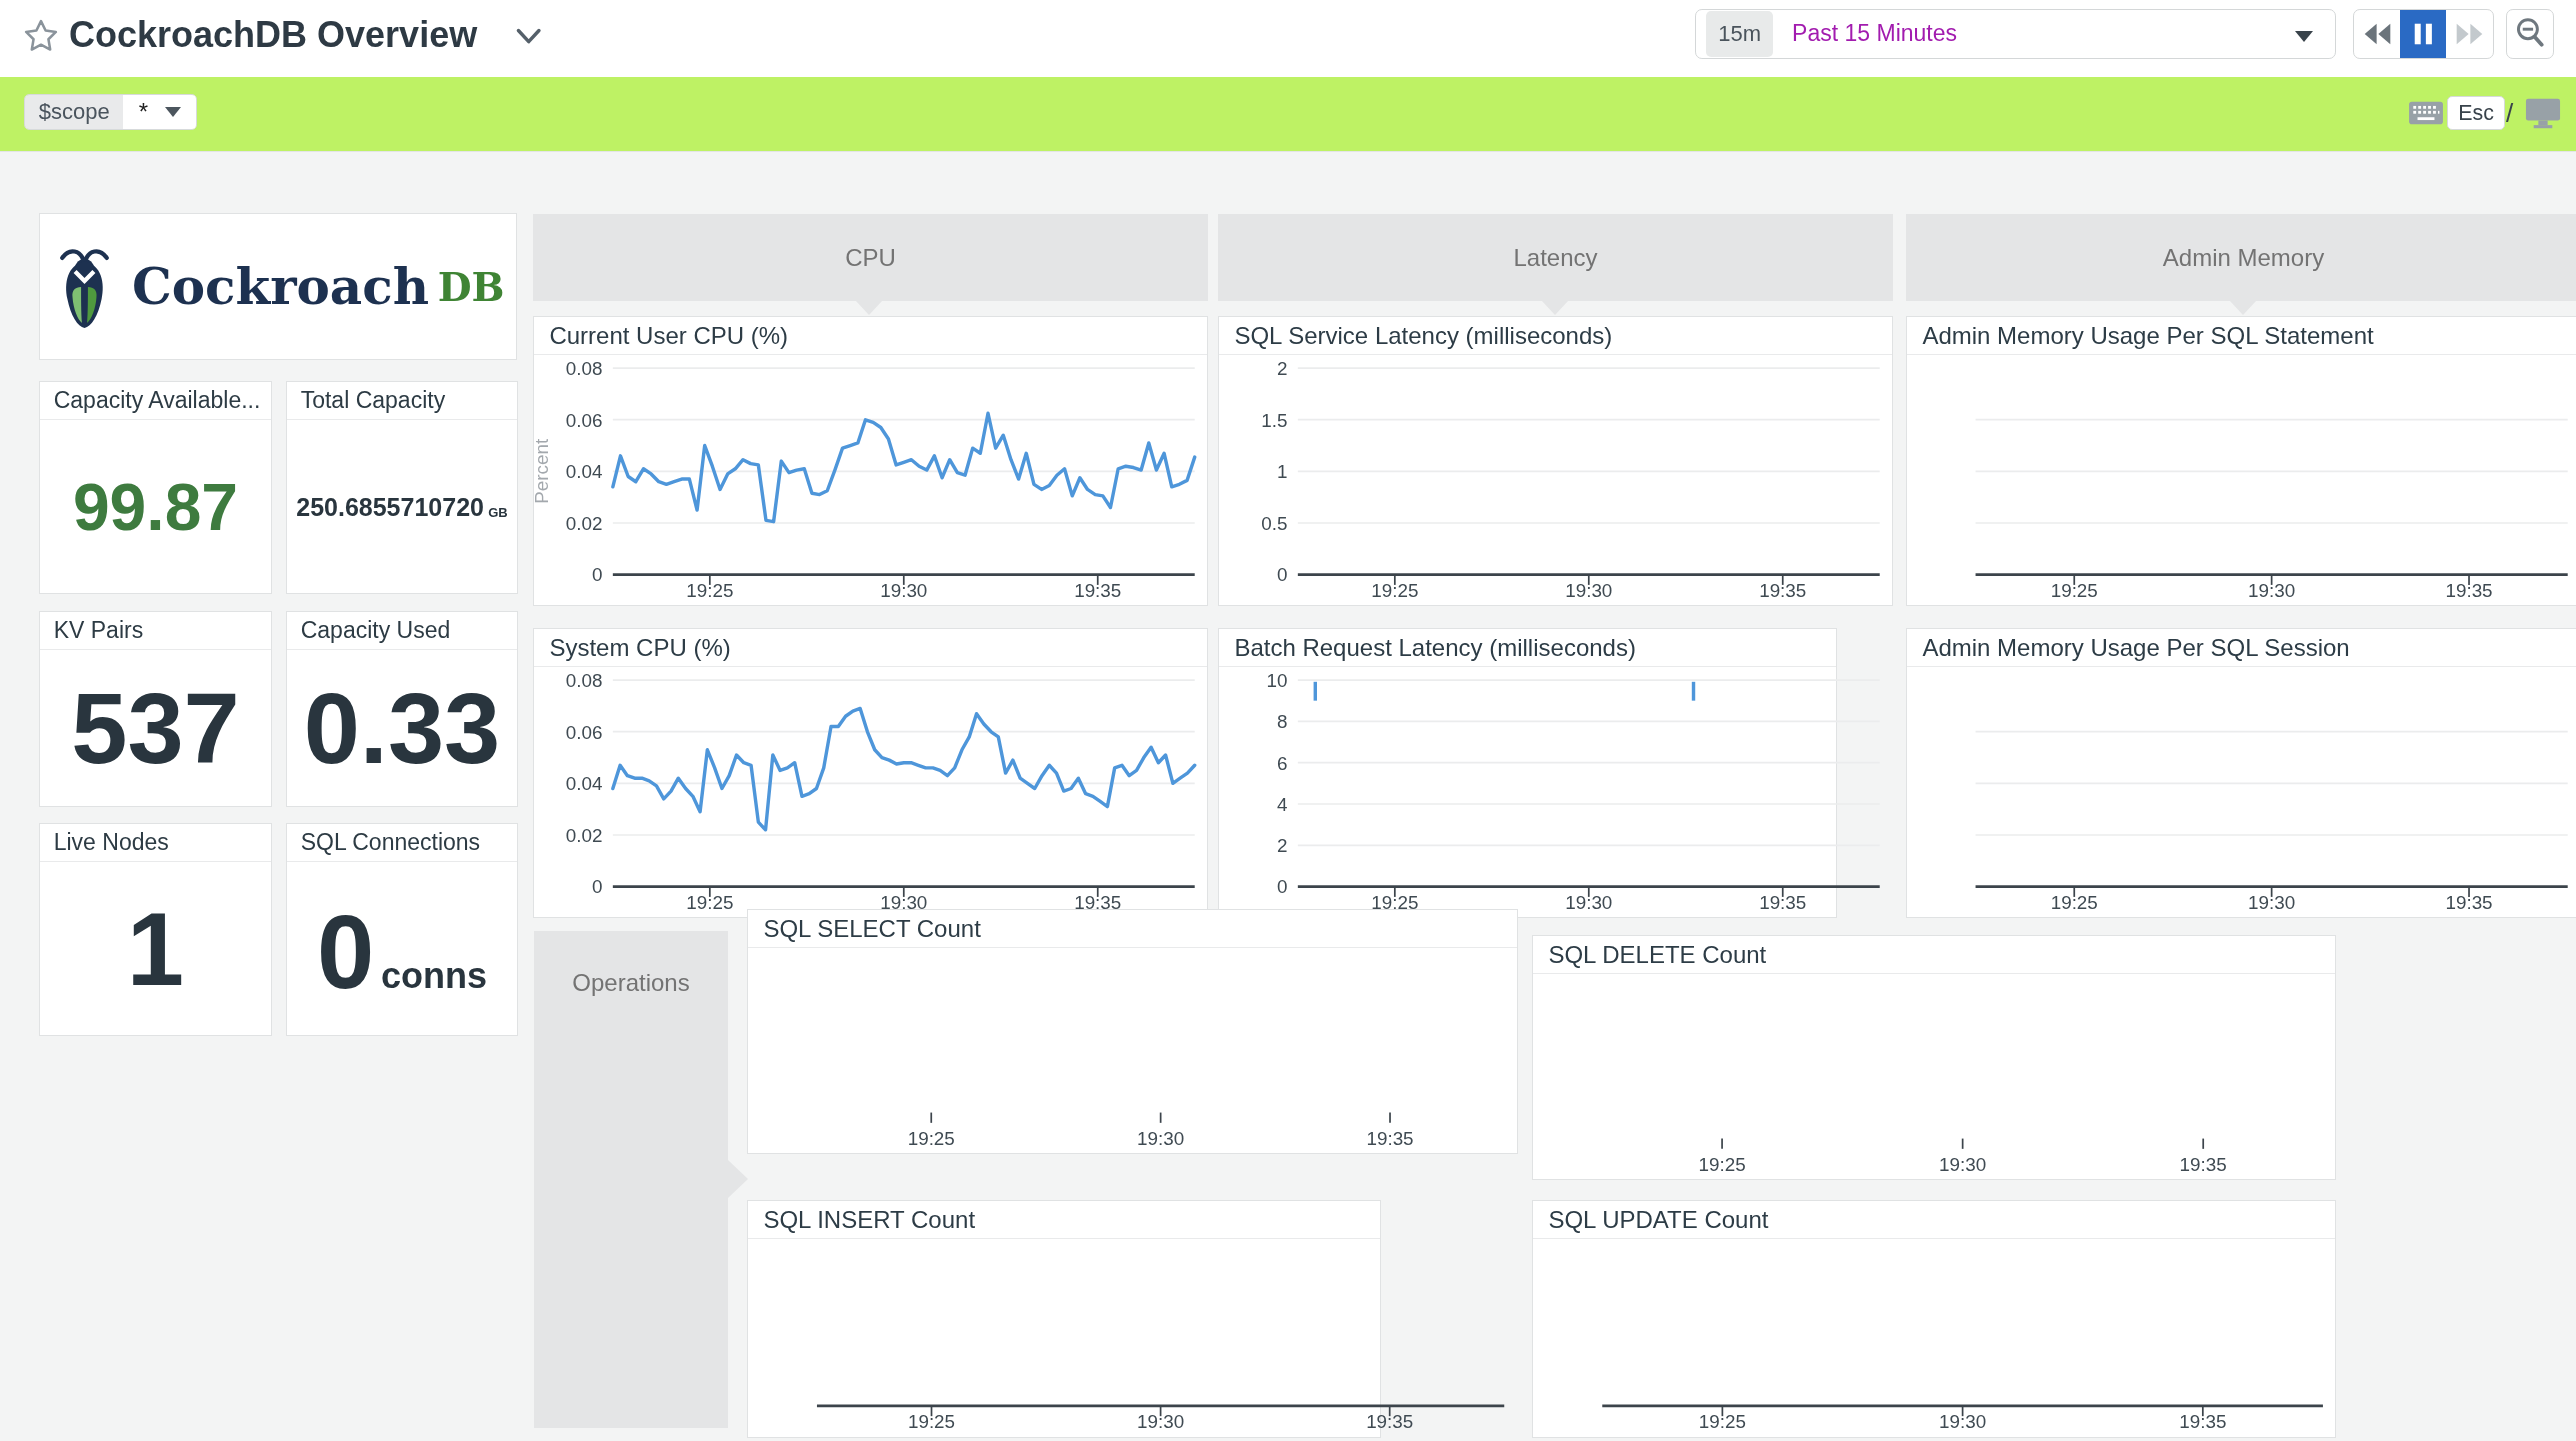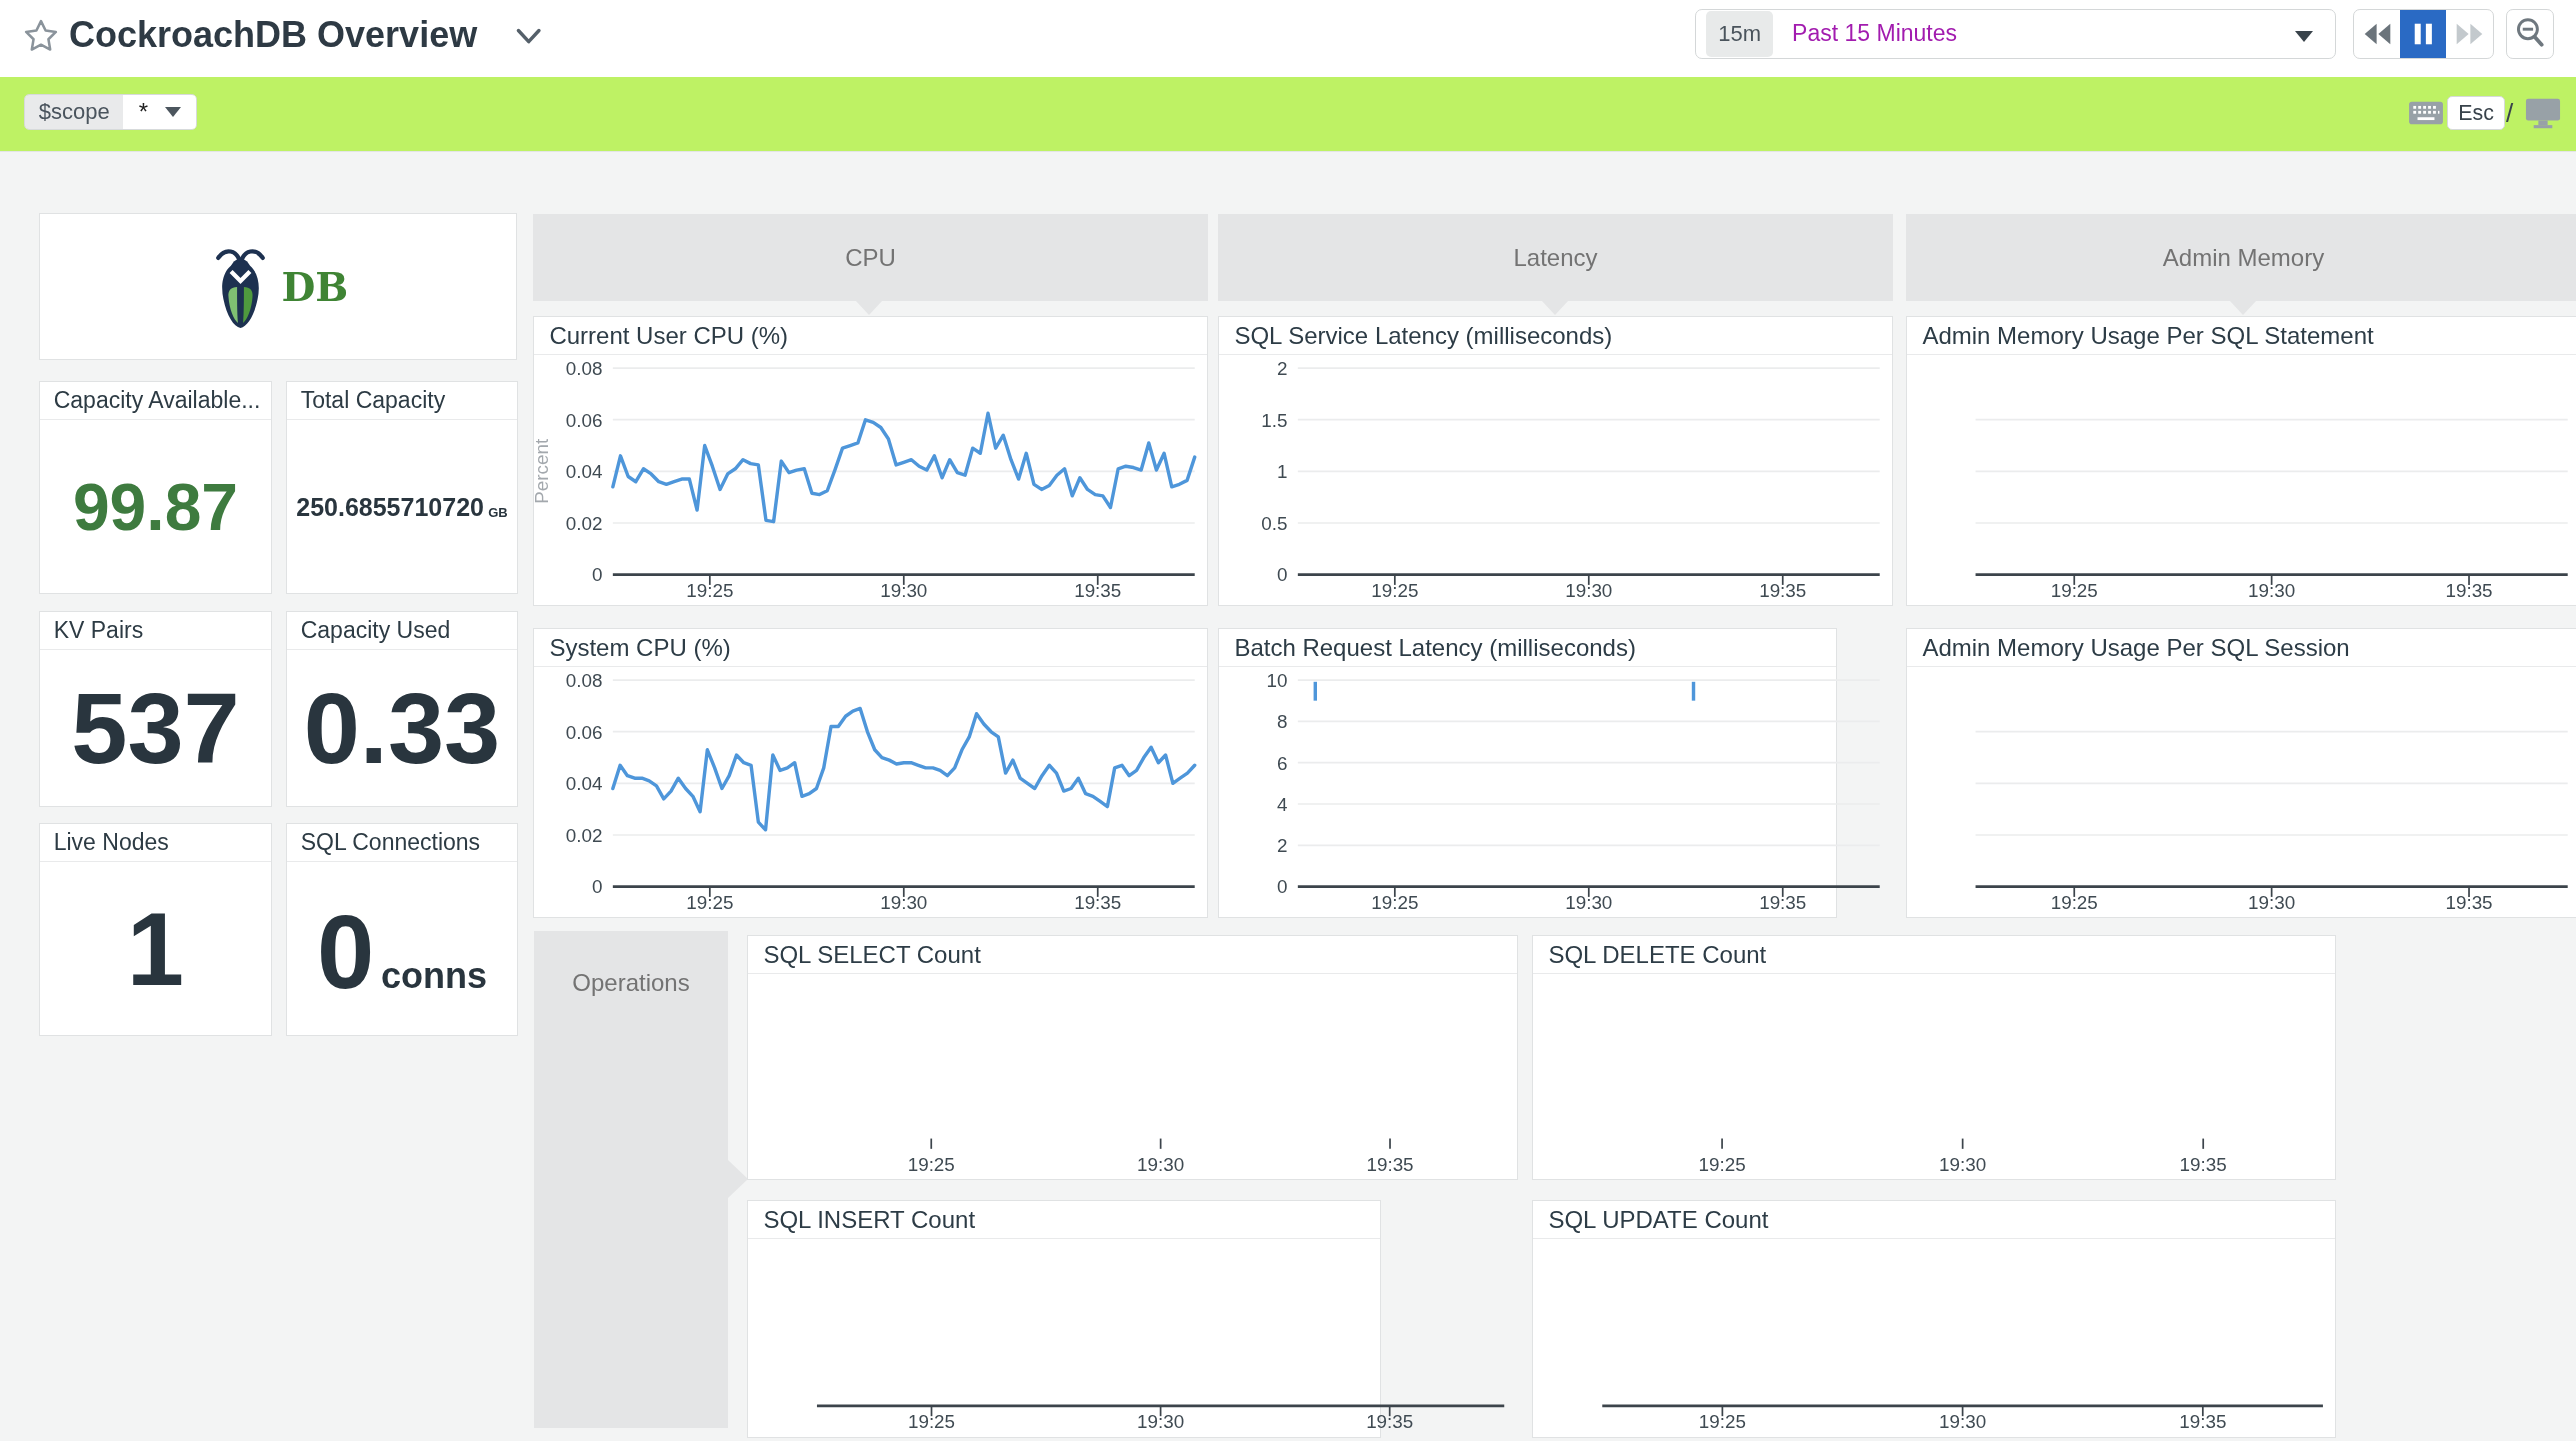--- a/index.html
+++ b/index.html
@@ -129,20 +129,21 @@
   <div class="card" id="logo-card">
     <svg width="65" height="86" viewBox="0 0 76 100">
       <path d="M12,16 C20,4 34,6 38,22" fill="none" stroke="#1d3150" stroke-width="5" stroke-linecap="round"></path>
       <path d="M64,16 C56,4 42,6 38,22" fill="none" stroke="#1d3150" stroke-width="5" stroke-linecap="round"></path>
       <circle cx="38" cy="28" r="11" fill="#1d3150"></circle>
       <path d="M38,20 C58,24 62,46 58,64 C54,84 46,96 38,98 C30,96 22,84 18,64 C14,46 18,24 38,20 Z" fill="#1d3150"></path>
       <path d="M34,50 C34,64 34,80 35,92 C30,88 25,76 24,62 C23,54 27,50 34,50 Z" fill="#7fbf72"></path>
       <path d="M42,50 C42,64 42,80 41,92 C46,88 51,76 52,62 C53,54 49,50 42,50 Z" fill="#4f9a3e"></path>
       <path d="M27,32 L38,43 L49,32" fill="none" stroke="#fff" stroke-width="5"></path>
     </svg>
+    <span id="logo-text">Cockroach</span>
     <span id="logo-db">DB</span>
   </div>
 
   <div class="card" style="left:39px; top:229px; width:233px; height:213px;">
     <div class="card-title">Capacity Available...</div>
     <div class="card-value-wrap">
         <span class="big-num green" style="font-size:66px;">99.87</span>
       </div>
   </div>
   <div class="card" style="left:286px; top:229px; width:232px; height:213px;">
@@ -309,21 +310,21 @@
           <line x1="80" y1="75.25" x2="771" y2="75.25" stroke="#ebeced" stroke-width="2"></line>
           <line x1="80" y1="256" x2="771" y2="256" stroke="#3c444b" stroke-width="3"></line>
           <line x1="195.16897" y1="256" x2="195.16897" y2="268" stroke="#3c444b" stroke-width="2"></line>
           <text x="195.16897" y="282" text-anchor="middle" font-size="22" fill="#3f4a52">19:25</text>
           <line x1="425.5" y1="256" x2="425.5" y2="268" stroke="#3c444b" stroke-width="2"></line>
           <text x="425.5" y="282" text-anchor="middle" font-size="22" fill="#3f4a52">19:30</text>
           <line x1="655.83103" y1="256" x2="655.83103" y2="268" stroke="#3c444b" stroke-width="2"></line>
           <text x="655.83103" y="282" text-anchor="middle" font-size="22" fill="#3f4a52">19:35</text>
         </svg>
       </div>
-      <div class="panel" style="left: 747px; top: 783px; width: 771px; height: 245px;">
+      <div class="panel" style="left: 747px; top: 757px; width: 771px; height: 245px;">
         <div class="panel-title">SQL SELECT Count</div>
         <svg width="767" height="204" viewBox="0 0 895 238">
           <line x1="213.83601000000002" y1="192" x2="213.83601000000002" y2="204" stroke="#3c444b" stroke-width="2"></line>
           <text x="213.83601000000002" y="230" text-anchor="middle" font-size="22" fill="#3f4a52">19:25</text>
           <line x1="481.5" y1="192" x2="481.5" y2="204" stroke="#3c444b" stroke-width="2"></line>
           <text x="481.5" y="230" text-anchor="middle" font-size="22" fill="#3f4a52">19:30</text>
           <line x1="749.16399" y1="192" x2="749.16399" y2="204" stroke="#3c444b" stroke-width="2"></line>
           <text x="749.16399" y="230" text-anchor="middle" font-size="22" fill="#3f4a52">19:35</text>
         </svg>
       </div>

